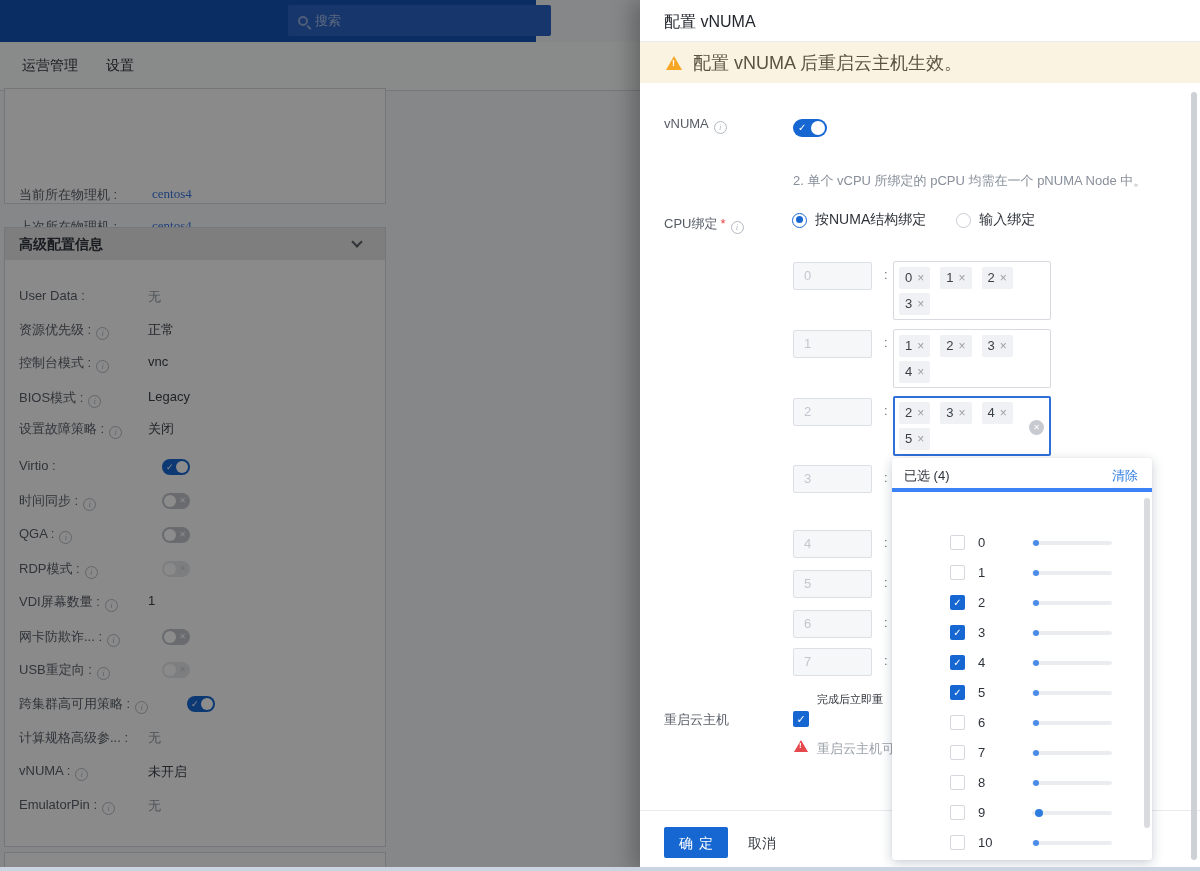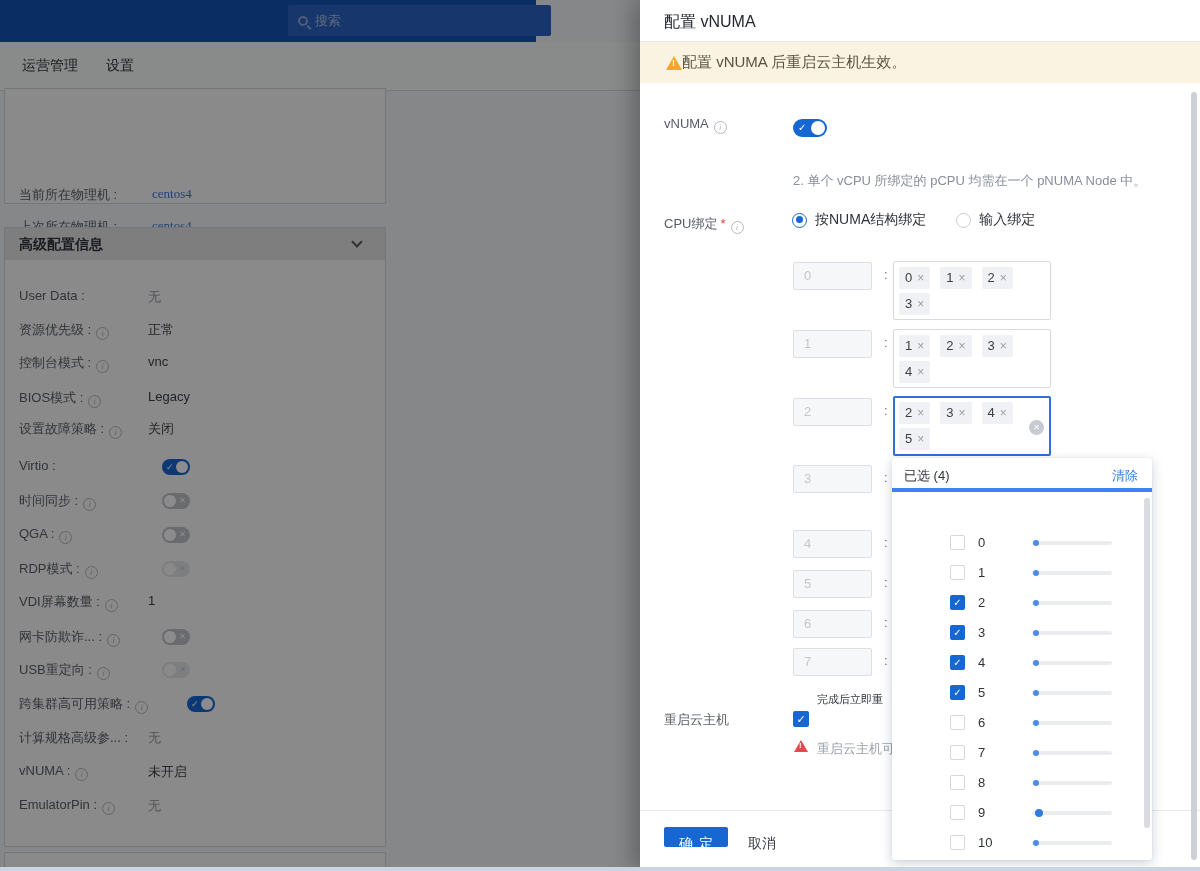--- a/index.html
+++ b/index.html
@@ -57,21 +57,21 @@
   .tg.dis::before{content:"\2715";position:absolute;right:4px;top:1px;color:#c6c9cd;font-size:8px;line-height:14px;}
 
   .dim{position:absolute;left:0;top:0;width:1200px;height:871px;background:rgba(0,0,0,0.45);z-index:5;}
 
   
   .dialog{position:absolute;left:640px;top:0;width:560px;height:871px;background:#fff;
     box-shadow:-8px 0 20px rgba(0,0,0,0.25);z-index:10;}
   .dlg-title{position:absolute;left:24px;top:12px;font-size:16px;color:#23272e;}
   .dlg-sep{position:absolute;left:0;top:41px;width:100%;height:1px;background:#e9eaec;}
   .banner{position:absolute;left:0;top:42px;width:100%;height:41px;background:var(--banner-bg);
-    display:flex;align-items:center;gap:0;padding-left:26px;font-size:15px;color:#5b5243;}
+    display:flex;align-items:center;gap:11px;padding-left:26px;font-size:18px;color:#5b5243;}
   .tri{width:0;height:0;border-left:8px solid transparent;border-right:8px solid transparent;
     border-bottom:14px solid var(--orange);position:relative;flex:0 0 auto;}
   .tri::after{content:"!";position:absolute;left:-2px;top:2px;color:#fff;font-size:9px;font-weight:bold;}
   .tri.red{border-left-width:7px;border-right-width:7px;border-bottom:12px solid var(--danger);}
   .tri.red::after{top:1px;font-size:8px;}
 
   .f-label{position:absolute;left:24px;font-size:13px;color:#565c66;white-space:nowrap;}
   .req{color:#e54545;margin-left:3px;}
   .tg-lg{position:absolute;left:153px;top:119px;width:34px;height:18px;border-radius:9px;background:var(--primary);cursor:pointer;}
   .tg-lg::after{content:"";position:absolute;width:14px;height:14px;border-radius:50%;background:#fff;top:2px;right:2px;}
@@ -98,21 +98,21 @@
   .clear-btn{position:absolute;left:389px;top:420px;width:15px;height:15px;border-radius:50%;background:#c7cad0;
     color:#fff;font-size:8px;line-height:15px;text-align:center;cursor:pointer;z-index:2;}
 
   .restart-cb{position:absolute;left:153px;top:711px;width:16px;height:16px;background:var(--primary);
     border-radius:2px;color:#fff;font-size:11px;line-height:16px;text-align:center;cursor:pointer;}
   .restart-txt{position:absolute;left:177px;top:692px;font-size:11px;color:#2e333a;white-space:nowrap;}
   .red-tri{position:absolute;left:154px;top:740px;}
   .warn-txt{position:absolute;left:177px;top:740px;font-size:13px;color:#9aa0a8;white-space:nowrap;}
 
   .ft-sep{position:absolute;left:0;top:810px;width:100%;height:1px;background:#e9eaec;}
-  .ok-btn{position:absolute;left:24px;top:827px;width:64px;height:20px;background:var(--primary);color:#fff;
+  .ok-btn{position:absolute;left:24px;top:827px;width:64px;height:31px;background:var(--primary);color:#fff;
     font-size:14px;border-radius:2px;text-align:center;line-height:32px;letter-spacing:6px;text-indent:6px;cursor:pointer;}
   .cancel-btn{position:absolute;left:108px;top:835px;font-size:14px;color:#363b42;cursor:pointer;}
 
   
   .dd{position:absolute;left:252px;top:458px;width:260px;height:402px;background:#fff;border-radius:2px;
     box-shadow:0 3px 12px rgba(15,35,70,0.22),0 0 1px rgba(0,0,0,0.15);z-index:30;}
   .dd-head{position:relative;height:34px;border-bottom:4px solid #3b82f6;}
   .dd-head .sel{position:absolute;left:12px;top:9px;font-size:13px;color:#2e333a;}
   .dd-head .clr{position:absolute;right:14px;top:9px;font-size:13px;color:#2f7ce0;cursor:pointer;}
   .dd-group{position:absolute;left:0;top:48px;width:100%;height:24px;}

